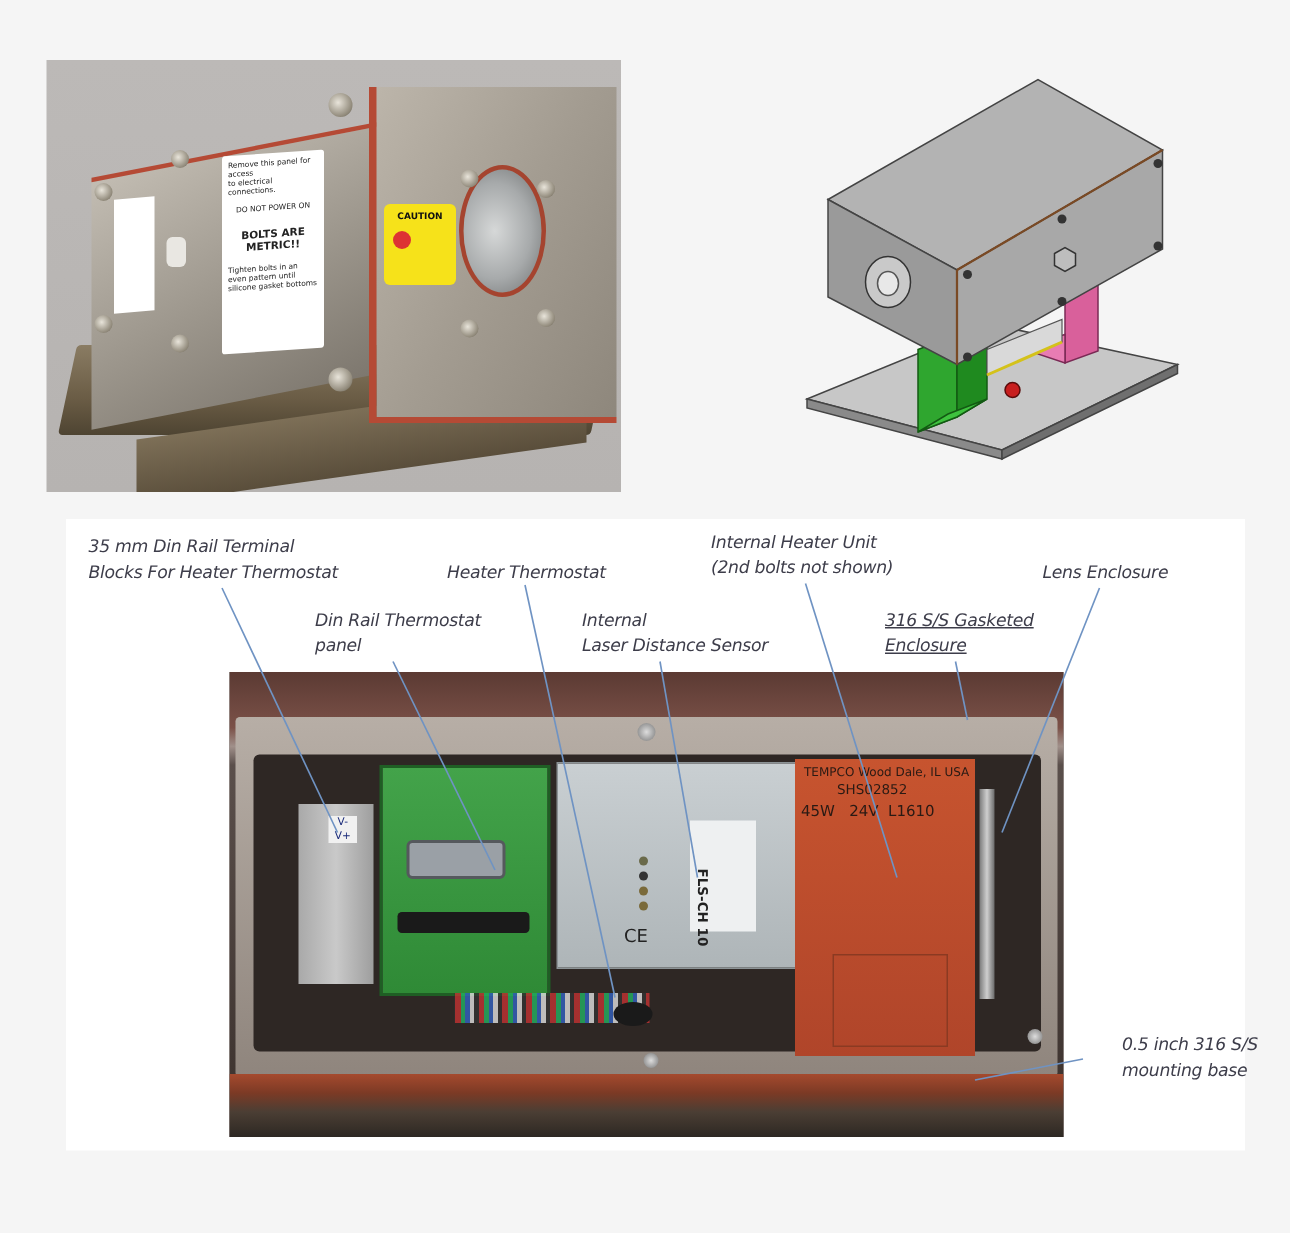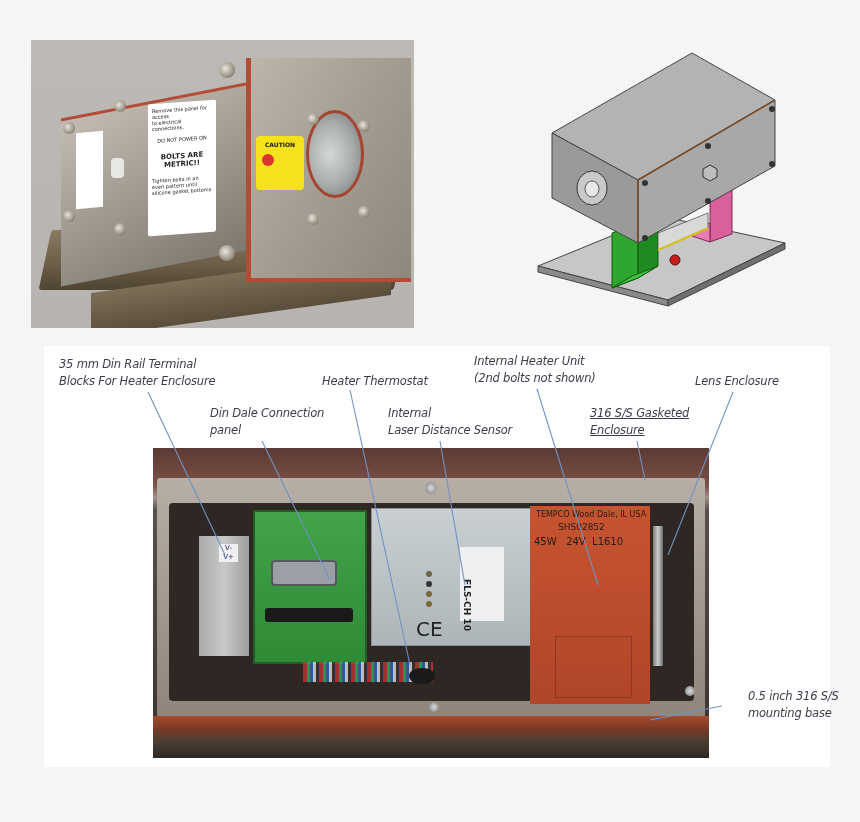--- a/index.html
+++ b/index.html
@@ -117,21 +117,21 @@
   </div>
 
   <div class="abs" style="left:100px;top:62px;width:110px;height:150px;background:linear-gradient(180deg,#43a34a,#2f8a36);border:2px solid #1f5e24;">
     <div style="position:absolute;left:16px;top:48px;width:62px;height:22px;background:#9aa0a6;border-radius:4px;border:2px solid #55595d;"></div>
     <div style="position:absolute;left:10px;top:96px;width:88px;height:14px;background:#1a1a1a;border-radius:3px;"></div>
   </div>
 
   <div class="abs" style="left:218px;top:60px;width:158px;height:136px;background:linear-gradient(180deg,#c9cfd2,#aeb5b8);border:1px solid #8b9295;">
     <div style="position:absolute;left:88px;top:38px;width:44px;height:74px;background:#eef0f1;"></div>
     <div style="position:absolute;left:100px;top:70px;transform:rotate(90deg);transform-origin:left top;font-size:9px;color:#222;font-weight:bold;white-space:nowrap;">FLS-CH 10</div>
-    <div style="position:absolute;left:44px;top:108px;font-size:20px;color:#222;">CE</div>
+    <div style="position:absolute;left:44px;top:108px;font-size:12px;color:#222;">CE</div>
     <div style="position:absolute;left:54px;top:62px;width:6px;height:6px;border-radius:50%;background:#6a6a4a;"></div>
     <div style="position:absolute;left:54px;top:72px;width:6px;height:6px;border-radius:50%;background:#333;"></div>
     <div style="position:absolute;left:54px;top:82px;width:6px;height:6px;border-radius:50%;background:#7a6a3a;"></div>
     <div style="position:absolute;left:54px;top:92px;width:6px;height:6px;border-radius:50%;background:#7a6a3a;"></div>
   </div>
 
   <div class="abs" style="left:377px;top:58px;width:120px;height:198px;background:linear-gradient(180deg,#c7542f,#b0452a);">
     <div style="position:absolute;left:6px;top:4px;font-size:8px;color:#2a1a14;white-space:nowrap;">TEMPCO Wood Dale, IL USA</div>
     <div style="position:absolute;left:28px;top:16px;font-size:9px;color:#2a1a14;">SHS02852</div>
     <div style="position:absolute;left:4px;top:30px;font-size:10px;color:#2a1a14;white-space:pre;">45W   24V  L1610</div>
@@ -146,27 +146,27 @@
 
   <div class="abs" style="left:0;top:268px;width:556px;height:42px;background:linear-gradient(180deg,#a54a2e 0%,#7c3a25 30%,#4b3e34 60%,#2d2823 100%);"></div>
 
   <div class="abs" style="left:272px;top:34px;width:12px;height:12px;border-radius:50%;background:radial-gradient(circle,#ddd,#777);"></div>
   <div class="abs" style="left:276px;top:254px;width:10px;height:10px;border-radius:50%;background:radial-gradient(circle,#ddd,#777);"></div>
   <div class="abs" style="left:532px;top:238px;width:10px;height:10px;border-radius:50%;background:radial-gradient(circle,#ddd,#777);"></div>
 </div>
 
 <div class="lbl" style="left:59px;top:356px;">
   <div>35 mm Din Rail Terminal</div>
-    <div>Blocks For Heater Enclosure</div>
+    <div>Blocks For Heater Thermostat</div>
 </div>
 <div class="lbl" style="left:210px;top:405px;">
-  <div>Din Dale Connection</div>
+  <div>Din Rail Thermostat</div>
     <div>panel</div>
 </div>
-<div class="lbl" style="left:298px;top:373px;margin-left:24px;">
+<div class="lbl" style="left:298px;top:373px;">
   <div>Heater Thermostat</div>
 </div>
 <div class="lbl" style="left:388px;top:405px;">
   <div>Internal</div>
     <div>Laser Distance Sensor</div>
 </div>
 <div class="lbl" style="left:474px;top:353px;">
   <div>Internal Heater Unit</div>
     <div>(2nd bolts not shown)</div>
 </div>

